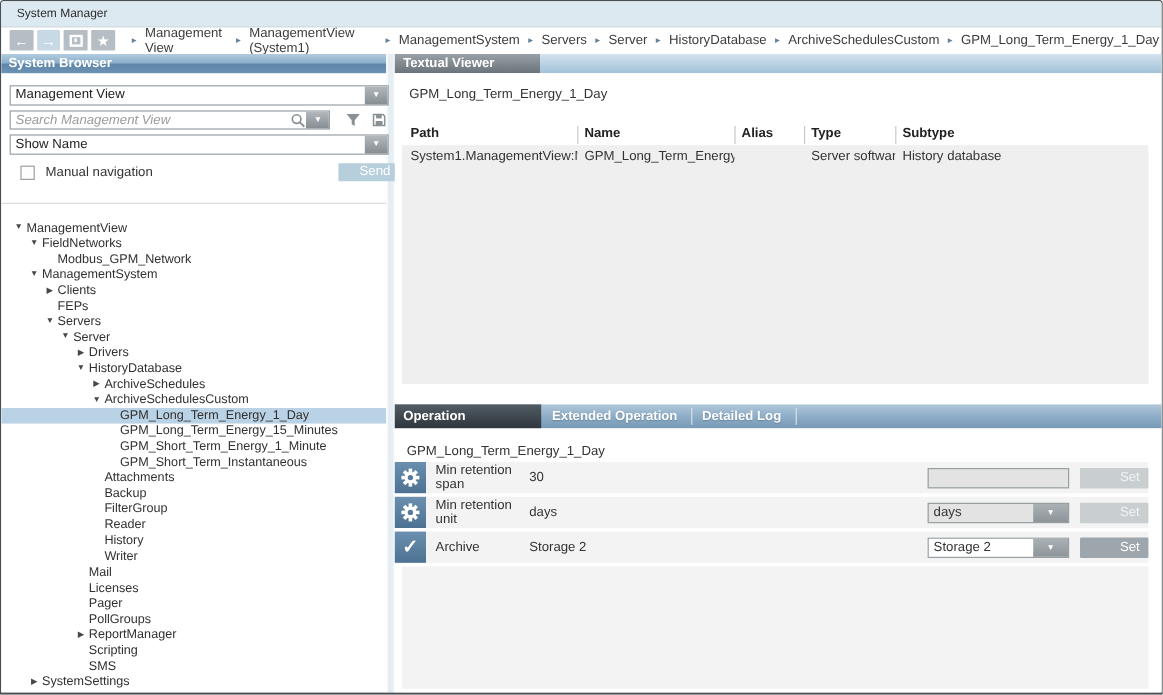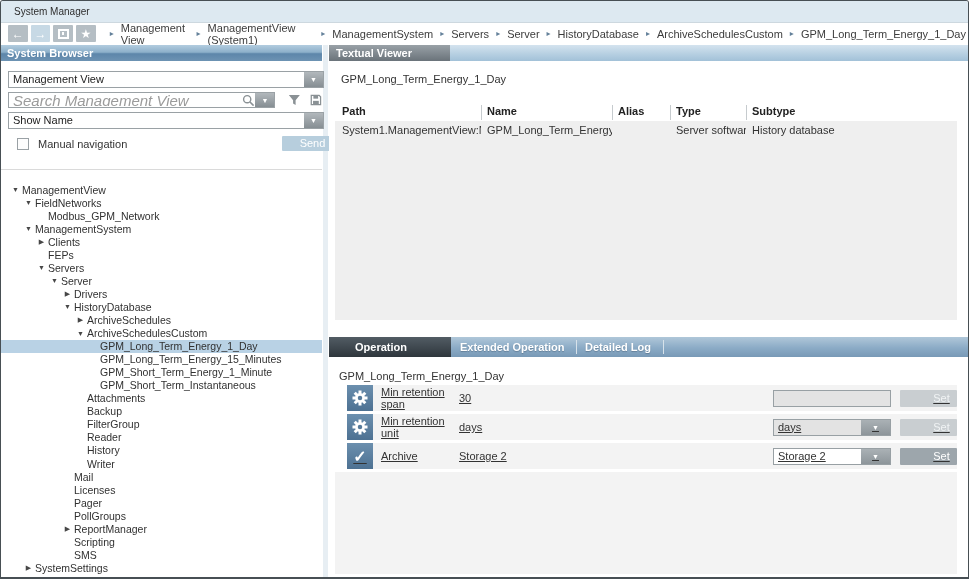--- a/index.html
+++ b/index.html
@@ -37,21 +37,21 @@
 
   
   .sb-controls { height:108px; padding:10px 0 0 7px; position:relative; }
   .select { width:316px; height:17px; border:1px solid #9aa1a5; background:#fff; display:flex; margin-bottom:4px; }
   .select .sel-text { flex:1; line-height:15px; padding-left:4px; color:#222; overflow:hidden; }
   .dd-btn { width:19px; background:linear-gradient(180deg,#b2b8bc,#868e93); color:#fff;
             display:flex; align-items:center; justify-content:center; font-size:7px; }
   .search-row { display:flex; align-items:center; margin-bottom:4px; }
   .search-wrap { width:316px; height:16px; border:1px solid #9aa1a5; background:#fff; display:flex; align-items:center; }
   .search-wrap input { flex:1; border:none; outline:none; height:12px; padding-left:4px;
-                       font-family:"Liberation Sans",sans-serif; font-size:15px; color:#333; background:transparent; }
+                       font-family:"Liberation Sans",sans-serif; font-size:11px; color:#333; background:transparent; }
   .search-wrap input::placeholder { color:#9b9b9b; font-style:italic; }
   .icon-svg { display:block; }
   .tool-icon { margin-left:13px; }
   .tool-icon + .tool-icon { margin-left:9px; }
   .cb-row { display:flex; align-items:center; margin-top:7px; width:335px; }
   .checkbox { width:12px; height:12px; border:1px solid #9aa1a5; background:#fdfdfd; margin-left:9px; }
   .cb-label { margin-left:9px; color:#333; }
   .send-btn { margin-left:auto; width:61px; height:15px; background:#b7cedd; color:#fff;
               text-align:center; line-height:15px; border-radius:1px; }
   .sb-sep { height:1px; background:#dadada; margin:0; }
@@ -80,27 +80,27 @@
   .tv-cell { color:#333; overflow:hidden; white-space:nowrap; }
   .tv-cell.b { border-left:1px solid transparent; padding-left:5px; }
 
   .h-gap { height:7px; background:#fff; }
 
   
   .op-panel { flex:1; display:flex; flex-direction:column; }
   .op-tabbar { height:20px; position:relative; background:linear-gradient(180deg,#b0c7d9 0%,#8babc6 55%,#7899b6 100%); }
   .op-tab-active { position:absolute; left:0; top:0; width:122px; height:20px;
                    background:linear-gradient(180deg,#525c64,#2e363c); color:#fff; font-weight:bold;
-                   line-height:20px; padding-left:26px; }
+                   line-height:20px; padding-left:7px; }
   .op-tab { position:absolute; top:0; height:20px; line-height:20px; color:#fff; font-weight:bold;
             text-shadow:0 1px 1px rgba(40,60,80,.35); }
   .op-tabsep { position:absolute; top:3px; width:1px; height:14px; background:#d7e2ea; }
   .op-body { flex:1; position:relative; background:#fff; }
   .op-title { position:absolute; left:10px; top:13px; color:#333; }
-  .op-rows { position:absolute; left:18px; right:11px; top:28px;text-decoration:underline; }
+  .op-rows { position:absolute; left:0; right:11px; top:28px; }
   .op-row { height:26px; margin-bottom:3px; background:#f3f3f3; display:flex; align-items:center; }
   .op-icon { width:26px; height:26px; flex:none; background:linear-gradient(180deg,#6b8fae,#4d7192);
              display:flex; align-items:center; justify-content:center; color:#fff; }
   .op-icon .chk { font-size:16px; font-weight:bold; }
   .op-label { margin-left:8px; width:78px; color:#333; }
   .op-value { color:#333; }
   .op-spacer { flex:1; }
   .ctrl { width:118px; height:17px; border:1px solid #98a0a4; display:flex; background:#fff; }
   .ctrl.disabled { background:#e3e3e3; }
   .ctrl input { flex:1; border:none; outline:none; background:transparent; text-align:right; padding-right:4px;

